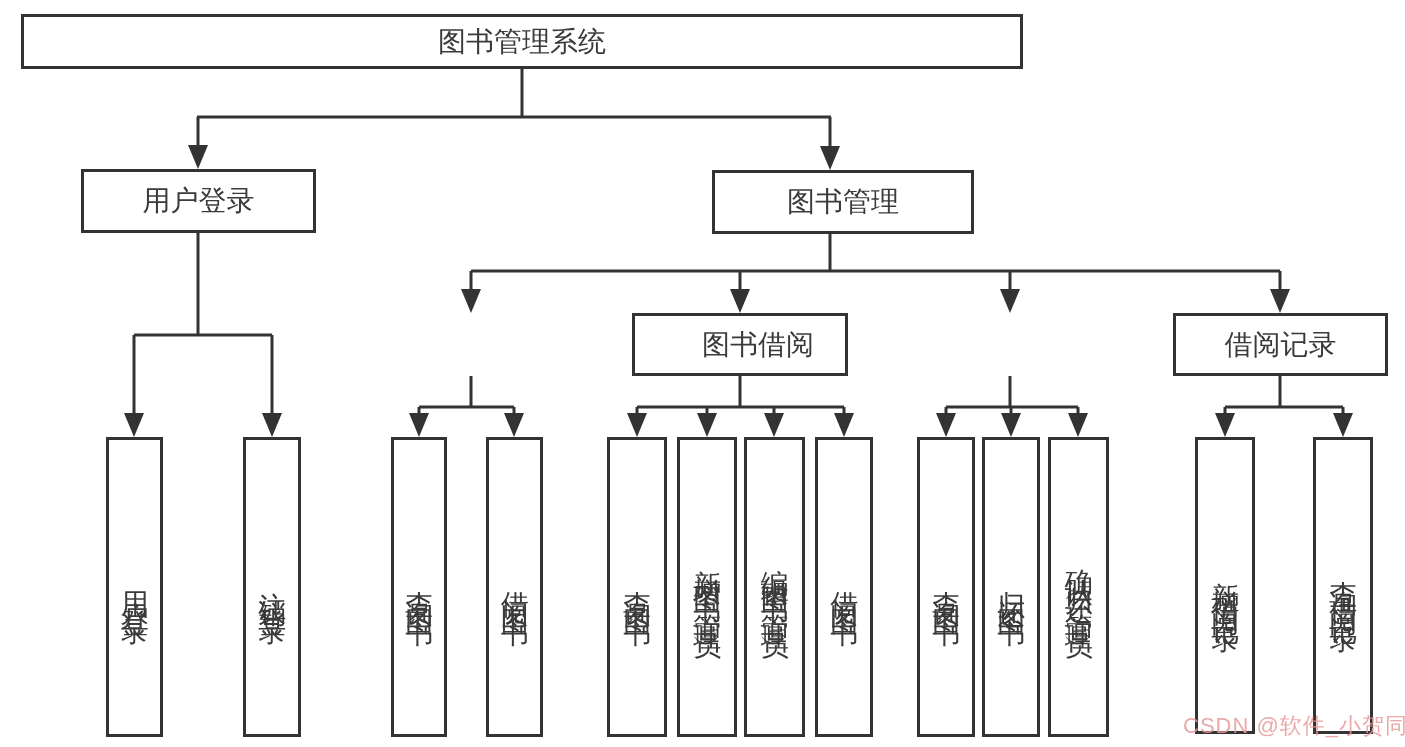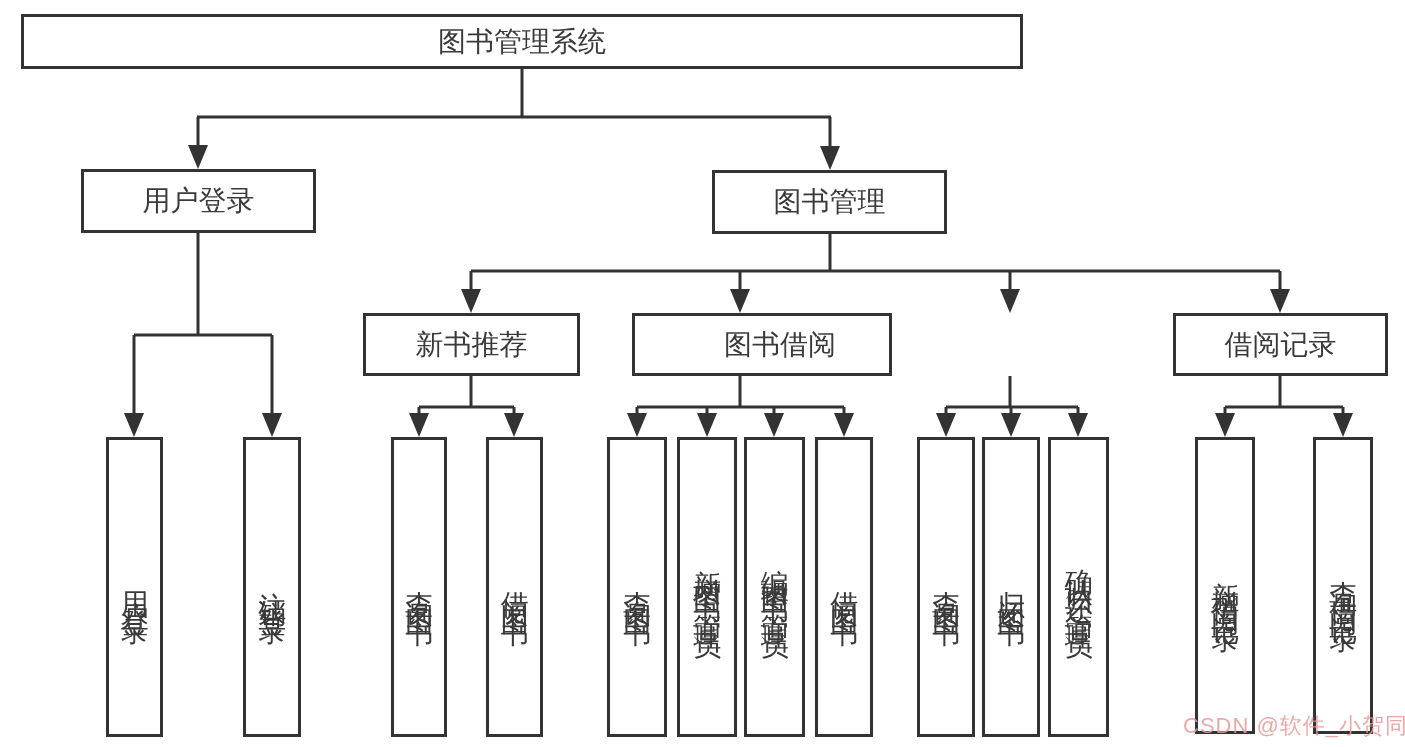--- a/index.html
+++ b/index.html
@@ -38,23 +38,23 @@
     z-index: 3;
     font-size: 22px;
     letter-spacing: 1px;
     color: var(--watermark, #e89a9a);
     opacity: 0.85;
     white-space: nowrap;
   }
   
   #n-root            { left: 21px;   top: 14px;  width: 1002px; height: 55px; }
   #n-user-login      { left: 81px;   top: 169px; width: 235px;  height: 64px; }
-  #n-book-mgmt       { left: 712px;  top: 170px; width: 235px;  height: 64px; }
+  #n-book-mgmt       { left: 712px;  top: 170px; width: 262px;  height: 64px; }
   #n-new-books       { left: 363px;  top: 313px; width: 217px;  height: 63px; }
-  #n-book-borrow     { left: 632px;  top: 313px; width: 260px;  height: 63px; padding-left: 36px; }
+  #n-book-borrow     { left: 632px;  top: 313px; width: 216px;  height: 63px; padding-left: 36px; }
   #n-current-borrow  { left: 902px;  top: 313px; width: 215px;  height: 63px; }
   #n-borrow-records  { left: 1173px; top: 313px; width: 215px;  height: 63px; }
   #l-1  { left: 106px;  top: 437px; width: 57px; height: 300px; }
   #l-2  { left: 243px;  top: 437px; width: 58px; height: 300px; }
   #l-3  { left: 391px;  top: 437px; width: 56px; height: 300px; }
   #l-4  { left: 486px;  top: 437px; width: 57px; height: 300px; }
   #l-5  { left: 607px;  top: 437px; width: 60px; height: 300px; }
   #l-6  { left: 677px;  top: 437px; width: 60px; height: 300px; }
   #l-7  { left: 744px;  top: 437px; width: 61px; height: 300px; }
   #l-8  { left: 815px;  top: 437px; width: 58px; height: 300px; }
@@ -99,21 +99,20 @@
       M1068 413 L1088 413 L1078 437 Z
       M1215 413 L1235 413 L1225 437 Z
       M1333 413 L1353 413 L1343 437 Z"></path>
   </svg>
 
   <div class="box" id="n-root">图书管理系统</div>
 
   <div class="box" id="n-user-login">用户登录</div>
   <div class="box" id="n-book-mgmt">图书管理</div>
 
-  <div class="box" id="n-new-books">新书推荐</div>
   <div class="box" id="n-book-borrow">图书借阅</div>
   <div class="box" id="n-borrow-records">借阅记录</div>
 
   <div class="box vbox" id="l-1">用户登录</div>
   <div class="box vbox" id="l-2">注销登录</div>
 
   <div class="box vbox" id="l-3">查询图书</div>
   <div class="box vbox" id="l-4">借阅图书</div>
 
   <div class="box vbox" id="l-5">查询图书</div>

